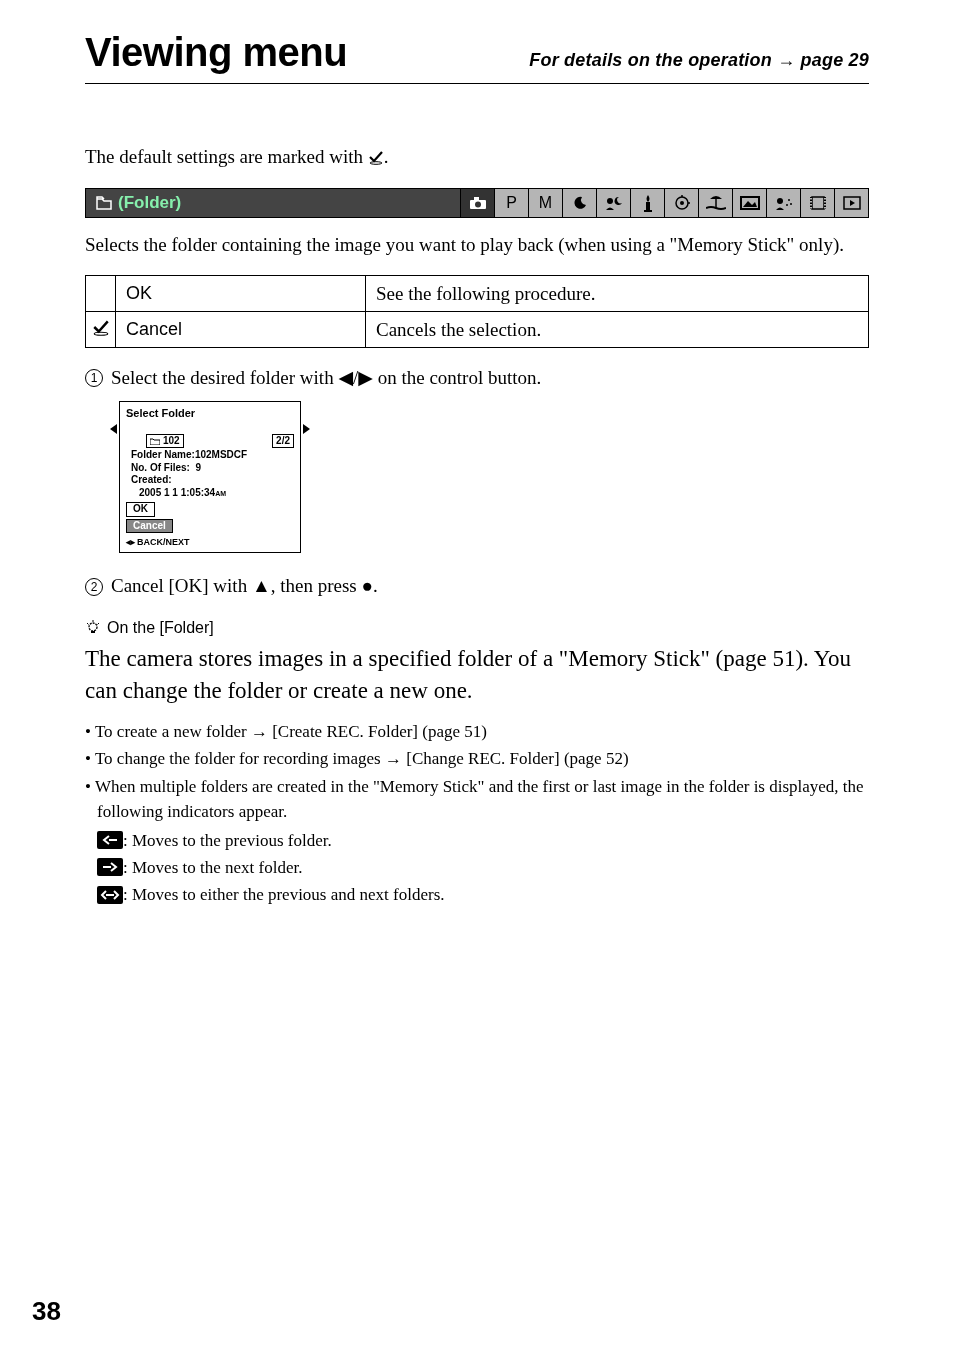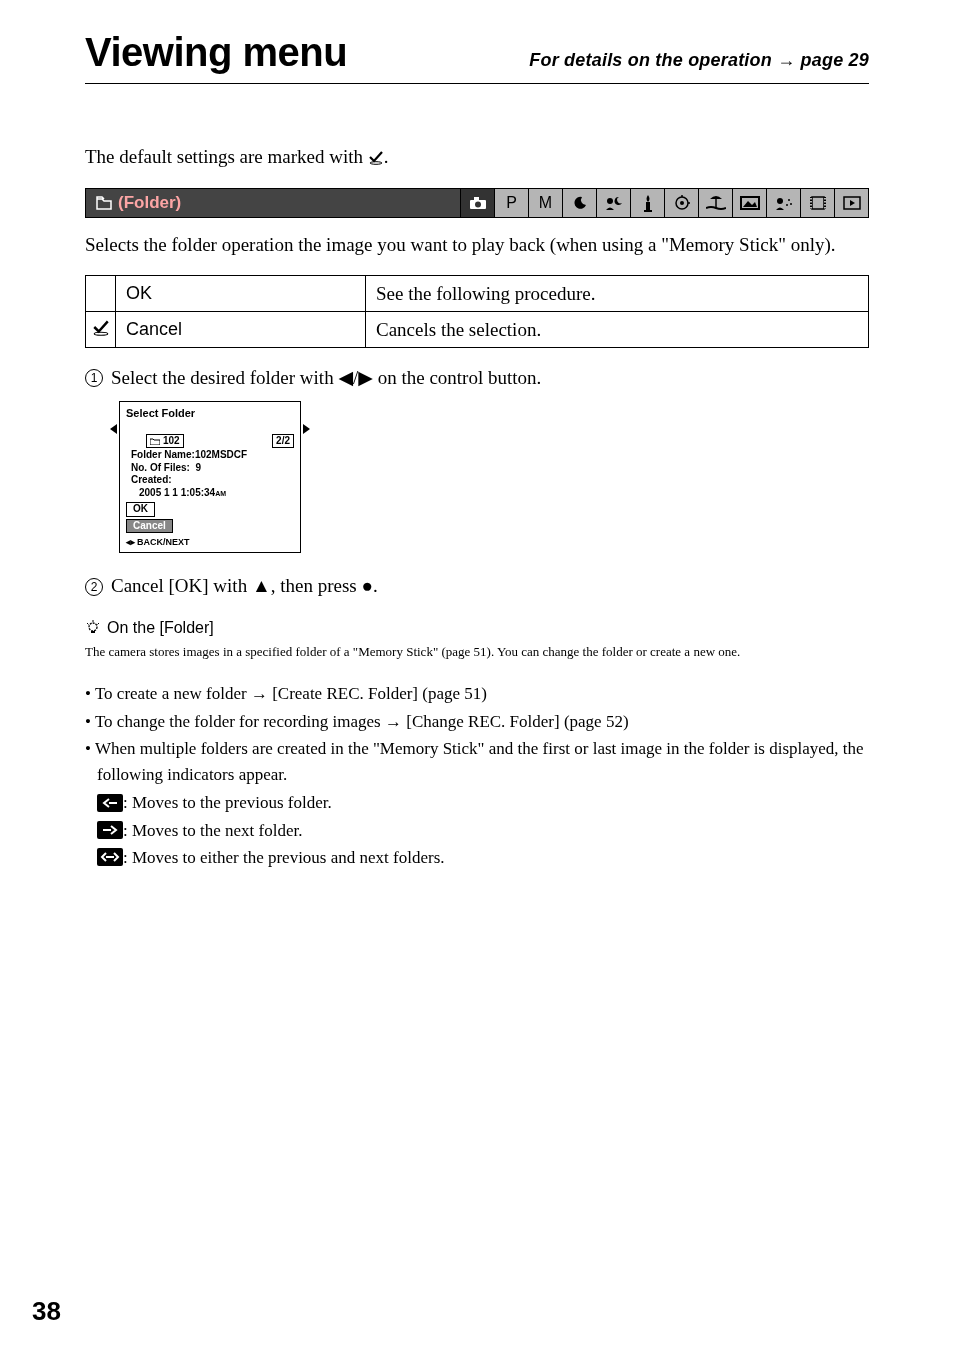--- a/index.html
+++ b/index.html
@@ -51,21 +51,21 @@
   }
   .section-bar {
     display: flex;
     align-items: stretch;
     height: 30px;
     margin-bottom: 14px;
     border: 1px solid #000;
   }
   .section-bar-left {
     background: #444;
-    color: #fca5a5;
+    color: #86efac;
     font-family: Arial, Helvetica, sans-serif;
     font-weight: bold;
     font-size: 17px;
     display: flex;
     align-items: center;
     padding: 0 10px;
     flex: 1 1 auto;
     gap: 6px;
   }
   .mode-strip {
@@ -190,23 +190,23 @@
   }
   .hint-heading {
     font-size: 16px;
     font-family: Arial, Helvetica, sans-serif;
     margin-bottom: 6px;
     display: flex;
     align-items: center;
     gap: 6px;
   }
   .hint-body {
-    font-size: 13px;
+    font-size: 23px;
     line-height: 1.4;
-    margin-bottom: 20px;
+    margin-bottom: 11px;
   }
   .bullet {
     font-size: 17px;
     line-height: 1.5;
     padding-left: 12px;
     text-indent: -12px;
     margin-bottom: 2px;
   }
   .indent-line {
     font-size: 17px;
@@ -343,21 +343,21 @@
       </div>
     <div class="mode-cell">
         <svg width="18" height="14" viewBox="0 0 18 14">
           <rect x="1" y="1" width="16" height="12" fill="none" stroke="#000" stroke-width="1.5"></rect>
           <path d="M7 4 L12 7 L7 10 Z" fill="#000"></path>
         </svg>
       </div>
   </div>
 </div>
 
-<p class="body-text">Selects the folder operation the image you want to play back (when using a "Memory Stick" only).</p>
+<p class="body-text">Selects the folder containing the image you want to play back (when using a "Memory Stick" only).</p>
 
 <table class="options-table">
   <tbody>
       <tr>
     <td class="mark"></td>
     <td class="label">OK</td>
     <td>See the following procedure.</td>
   </tr>
   <tr>
     <td class="mark">

